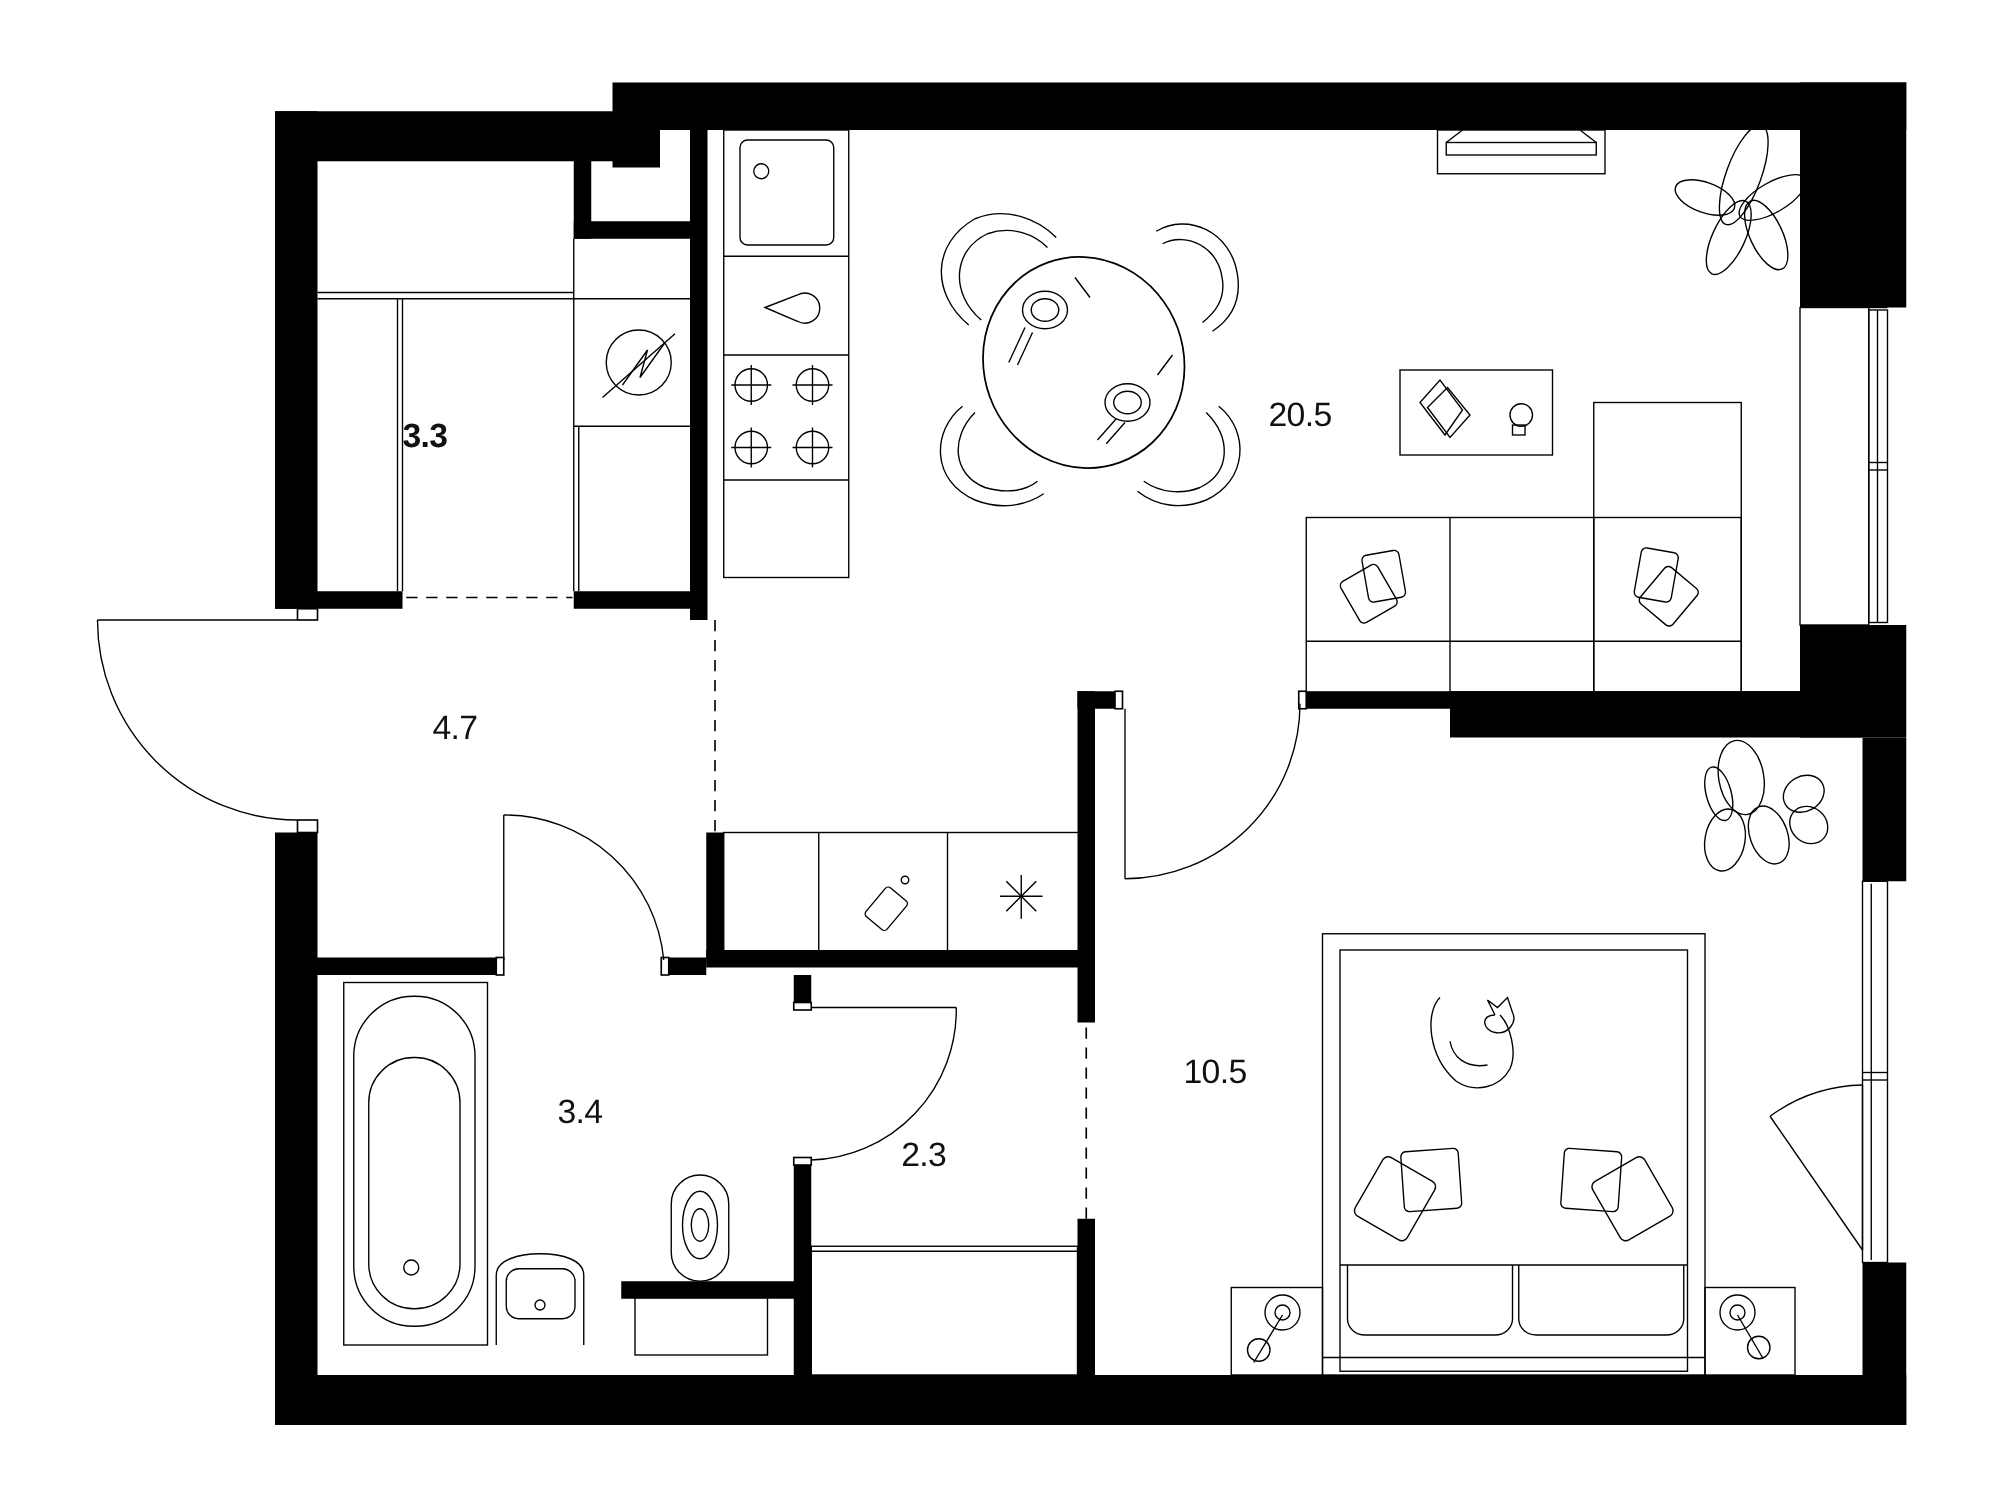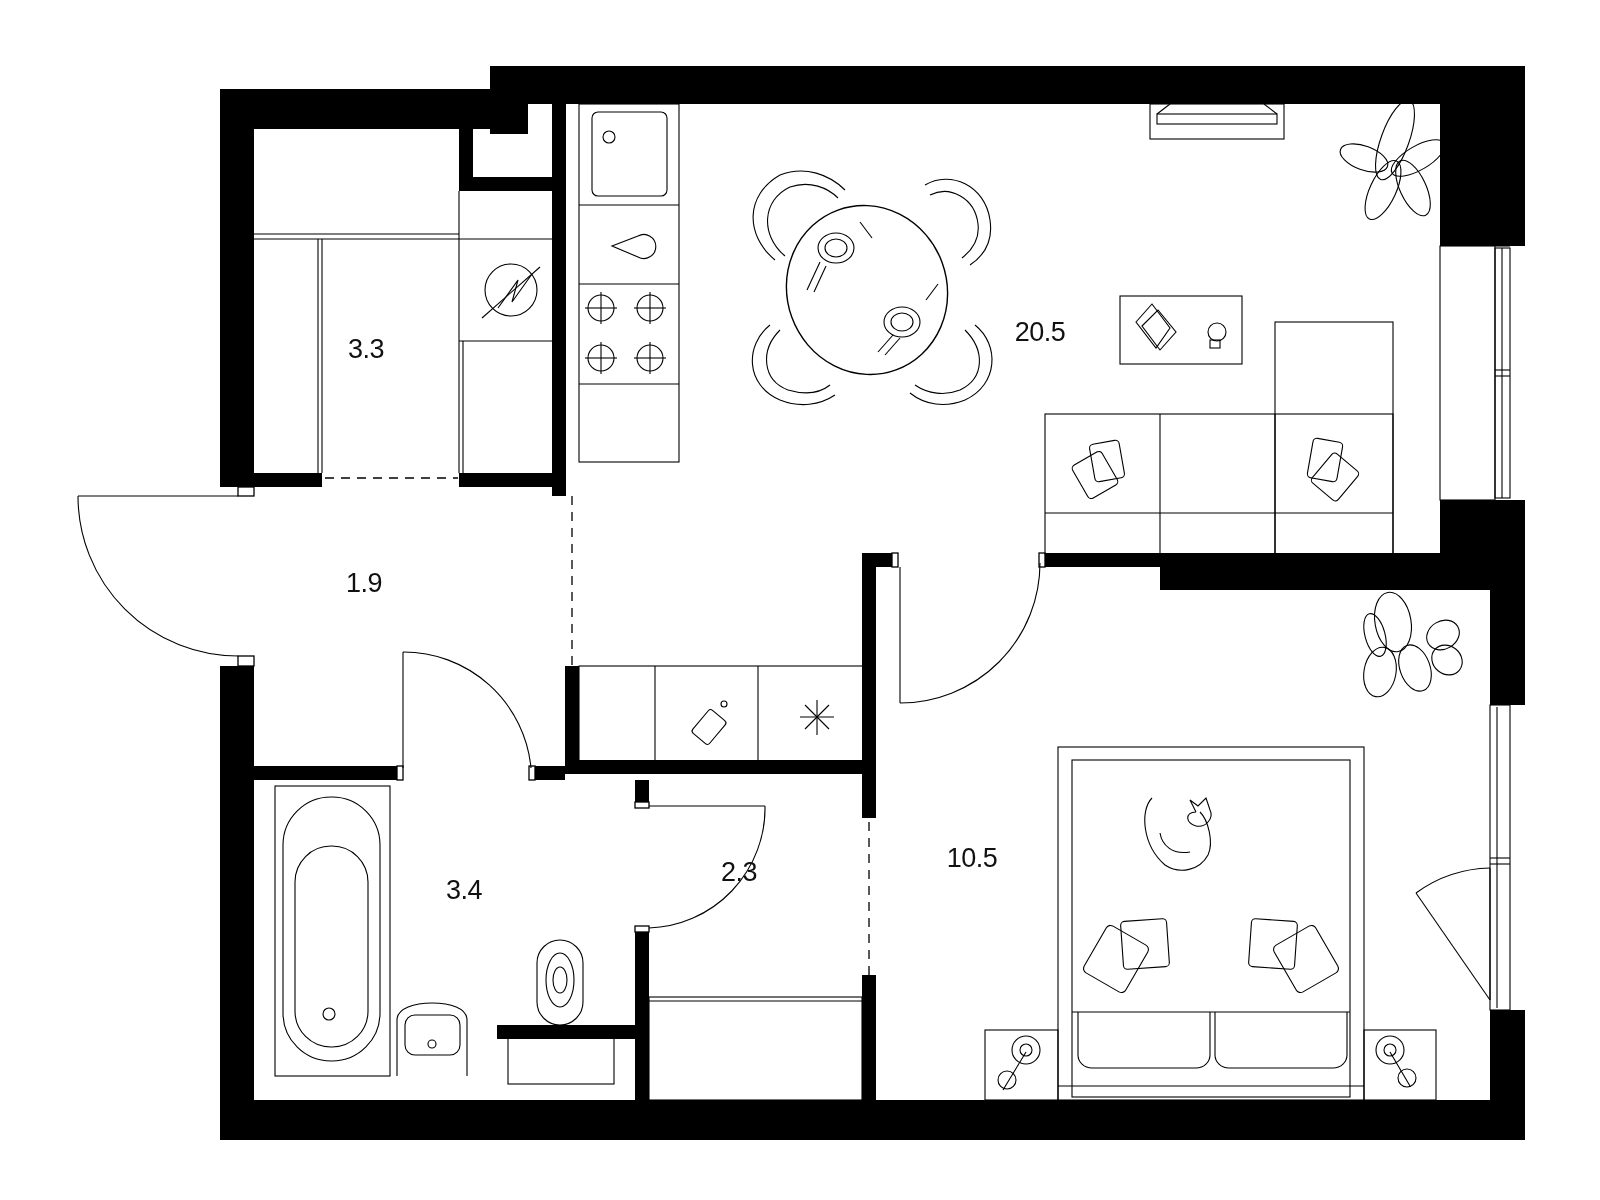--- a/index.html
+++ b/index.html
@@ -313,18 +313,18 @@
       <ellipse class="thin" cx="1393" cy="622" rx="18" ry="30" transform="rotate(-10 1393 622)"></ellipse>
       <ellipse class="thin" cx="1375" cy="635" rx="10" ry="22" transform="rotate(-15 1375 635)"></ellipse>
       <ellipse class="thin" cx="1443" cy="635" rx="17" ry="14" transform="rotate(-30 1443 635)"></ellipse>
       <ellipse class="thin" cx="1380" cy="672" rx="16" ry="25" transform="rotate(10 1380 672)"></ellipse>
       <ellipse class="thin" cx="1415" cy="668" rx="15" ry="24" transform="rotate(-20 1415 668)"></ellipse>
       <ellipse class="thin" cx="1447" cy="660" rx="14" ry="16" transform="rotate(-50 1447 660)"></ellipse>
     </g>
   </g>
 </svg>
 
-<div class="area-label" style="left:366px;top:349px;">3.3</div>
-<div class="area-label" style="left:364px;top:583px;">1.9</div>
+<div class="area-label" style="left:340px;top:349px;font-weight:bold;">3.3</div>
+<div class="area-label" style="left:364px;top:583px;">4.7</div>
 <div class="area-label" style="left:464px;top:890px;">3.4</div>
-<div class="area-label" style="left:739px;top:872px;">2.3</div>
+<div class="area-label" style="left:739px;top:924px;">2.3</div>
 <div class="area-label" style="left:1040px;top:332px;">20.5</div>
 <div class="area-label" style="left:972px;top:858px;text-align:right;">10.5</div>
 
 </body></html>

